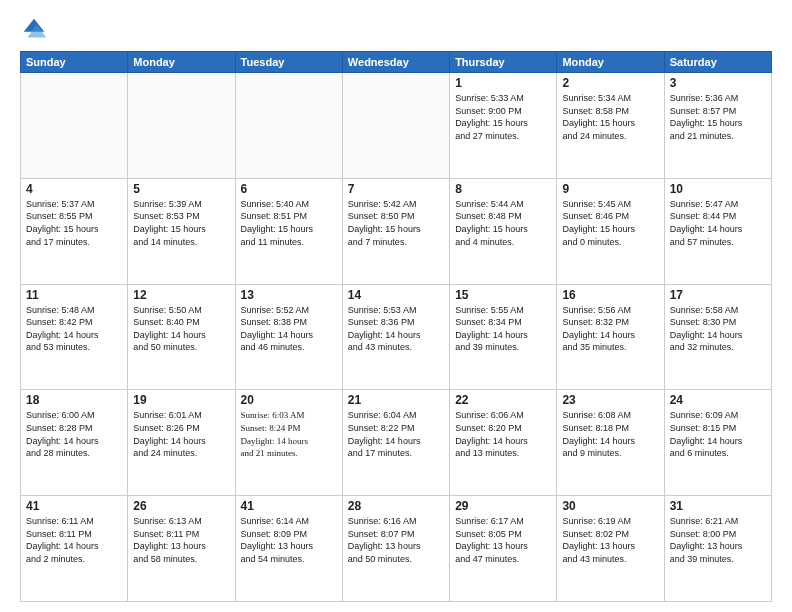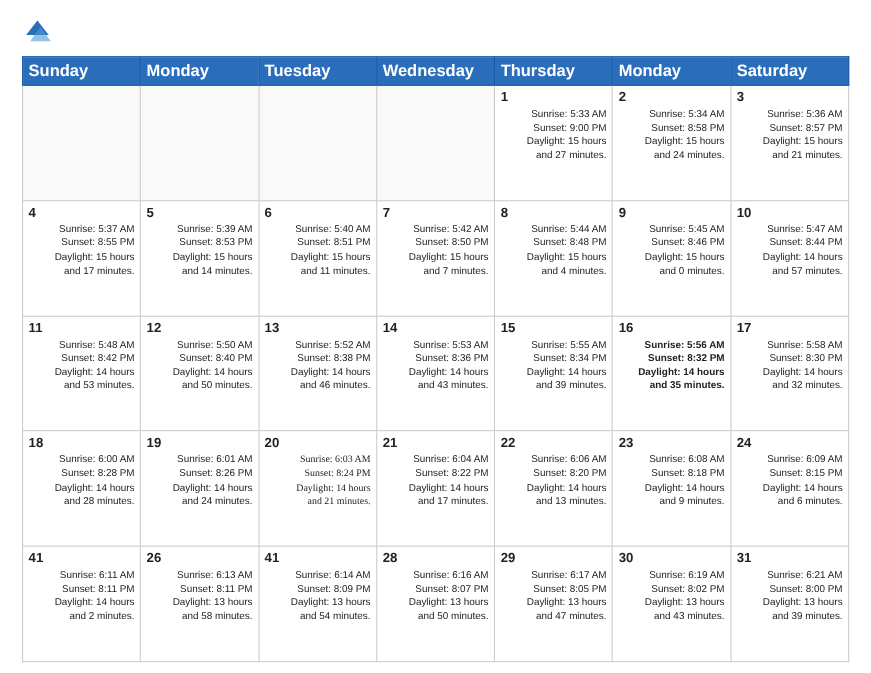--- a/index.html
+++ b/index.html
@@ -55,21 +55,21 @@
     }
     .calendar-table {
       width: 100%;
       border-collapse: collapse;
       flex: 1;
       table-layout: fixed;
     }
     .calendar-table th {
       background-color: #2a6ebb;
       color: white;
-      font-size: 15px;
+      font-size: 11px;
       font-weight: bold;
       padding: 4px 5px;
       text-align: left;
       border: 1px solid #1a5aaa;
     }
     .calendar-table td {
       border: 1px solid #ccc;
       vertical-align: top;
       padding: 3px 5px;
       font-size: 9.5px;
@@ -83,21 +83,20 @@
     .day-number {
       font-size: 12px;
       font-weight: bold;
       margin-bottom: 2px;
       color: #222;
     }
     .cell-text {
       font-size: 9px;
       line-height: 1.4;
       color: #222;
-      text-align: right;
     }
   </style>
 </head>
 <body>
 
 <div class="page">
   <div class="header">
     <div class="logo">
       <svg class="logo-icon" viewBox="0 0 30 30">
         <polygon points="15,4 26,18 4,18" fill="#2a6ebb"></polygon>
@@ -236,21 +235,21 @@
           </td>
           <td>
             <div class="day-number">15</div>
             <div class="cell-text" style="white-space: pre-line;">Sunrise: 5:55 AM
 Sunset: 8:34 PM
 Daylight: 14 hours
 and 39 minutes.</div>
           </td>
           <td>
             <div class="day-number">16</div>
-            <div class="cell-text" style="white-space: pre-line; font-weight: bold;">Sunrise: 5:56 AM
+            <div class="cell-text" style="white-space: pre-line;">Sunrise: 5:56 AM
 Sunset: 8:32 PM
 Daylight: 14 hours
 and 35 minutes.</div>
           </td>
           <td>
             <div class="day-number">17</div>
             <div class="cell-text" style="white-space: pre-line;">Sunrise: 5:58 AM
 Sunset: 8:30 PM
 Daylight: 14 hours
 and 32 minutes.</div>

